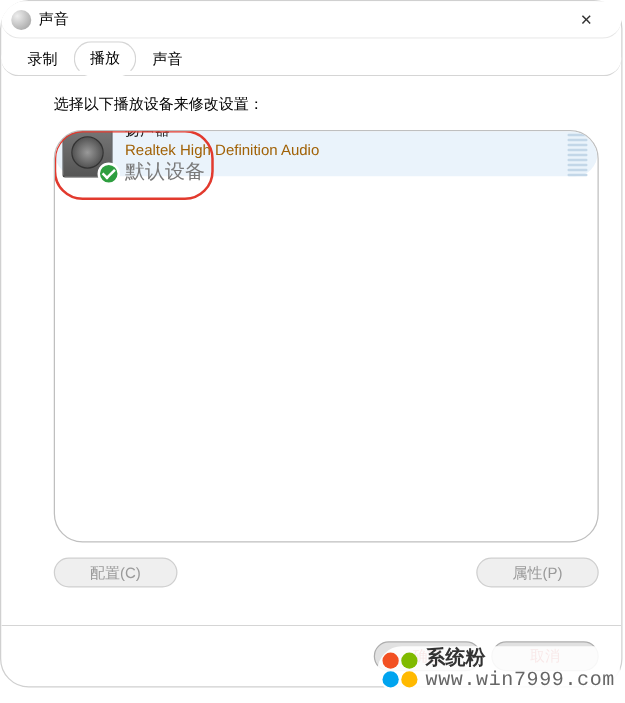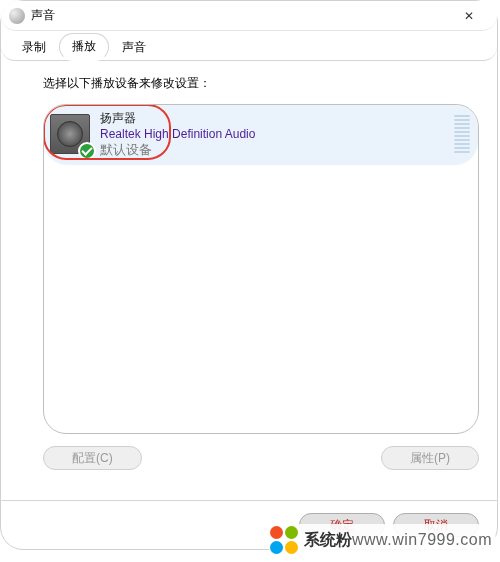--- a/index.html
+++ b/index.html
@@ -45,21 +45,21 @@
     }
 
     .content { padding: 14px 18px; margin-left: 24px; }
     .instr { font-size: 12px; margin-bottom: 12px; }
 
     .device-list {
       border: 1px solid #bfbfbf; height: 330px; position: relative; background: #fff;
       overflow: hidden;
     }
     .device-item {
-      display: flex; align-items: center; height: 60px;
+      display: flex; align-items: center; height: 36px;
       padding: 4px 6px; background: #eaf3fb;
     }
     .device-icon-wrap { position: relative; width: 42px; height: 42px; margin-right: 8px; }
     .speaker-box {
       width: 40px; height: 40px; background: linear-gradient(#777,#555);
       border: 1px solid #444; border-radius: 2px; position: relative;
     }
     .speaker-cone {
       position: absolute; left: 50%; top: 50%; width: 26px; height: 26px;
       margin-left: -13px; margin-top: -13px; border-radius: 50%;
@@ -70,22 +70,22 @@
       position: absolute; right: -4px; bottom: -4px; width: 18px; height: 18px;
       background: #2e9e3f; border-radius: 50%; display: flex; align-items: center; justify-content: center;
       border: 2px solid #fff;
     }
     .check-badge::after {
       content: ""; width: 8px; height: 4px; border-left: 2px solid #fff; border-bottom: 2px solid #fff;
       transform: rotate(-45deg); margin-top: -2px;
     }
     .device-text { flex: 1; line-height: 1.3; }
     .device-name { font-size: 12px; color: #222; }
-    .device-desc { font-size: 12px; color: #4c1d95; }
-    .device-status { font-size: 13px; color: #7a7a7a; }
+    .device-desc { font-size: 12px; color: #a16207; }
+    .device-status { font-size: 16px; color: #7a7a7a; }
     .level-meter {
       width: 16px; display: flex; flex-direction: column; justify-content: space-between;
       height: 40px; margin-right: 2px;
     }
     .level-meter span {
       display: block; height: 2px; background: #c3d7e8; margin-bottom: 2px;
     }
 
     .highlight-box {
       position: absolute; border: 2px solid #e23a2e; pointer-events: none;
@@ -117,21 +117,21 @@
     
     .watermark {
       position: absolute; right: 4px; bottom: 6px; display: flex; align-items: center; gap: 6px;
       background: rgba(255,255,255,0.9); padding: 2px 4px;
     }
     .wm-tiles { width: 28px; height: 28px; display: grid; grid-template-columns: 1fr 1fr; grid-template-rows: 1fr 1fr; gap: 2px;}
     .wm-tiles div:nth-child(1){background:#f25022;}
     .wm-tiles div:nth-child(2){background:#7fba00;}
     .wm-tiles div:nth-child(3){background:#00a4ef;}
     .wm-tiles div:nth-child(4){background:#ffb900;}
-    .wm-text { display:flex; line-height:1.1; }
+    .wm-text { display:flex; flex-direction:column; line-height:1.1;font-family:Liberation Mono, monospace; }
     .wm-text .l1 { font-size: 16px; color:#333; font-weight: bold;}
     .wm-text .l2 { font-size: 16px; color:#666; letter-spacing: 0.5px;}
   </style>
 </head>
 <body>
 
 <div class="window">
 
   <div class="titlebar">
     <div class="titlebar-icon"></div>

